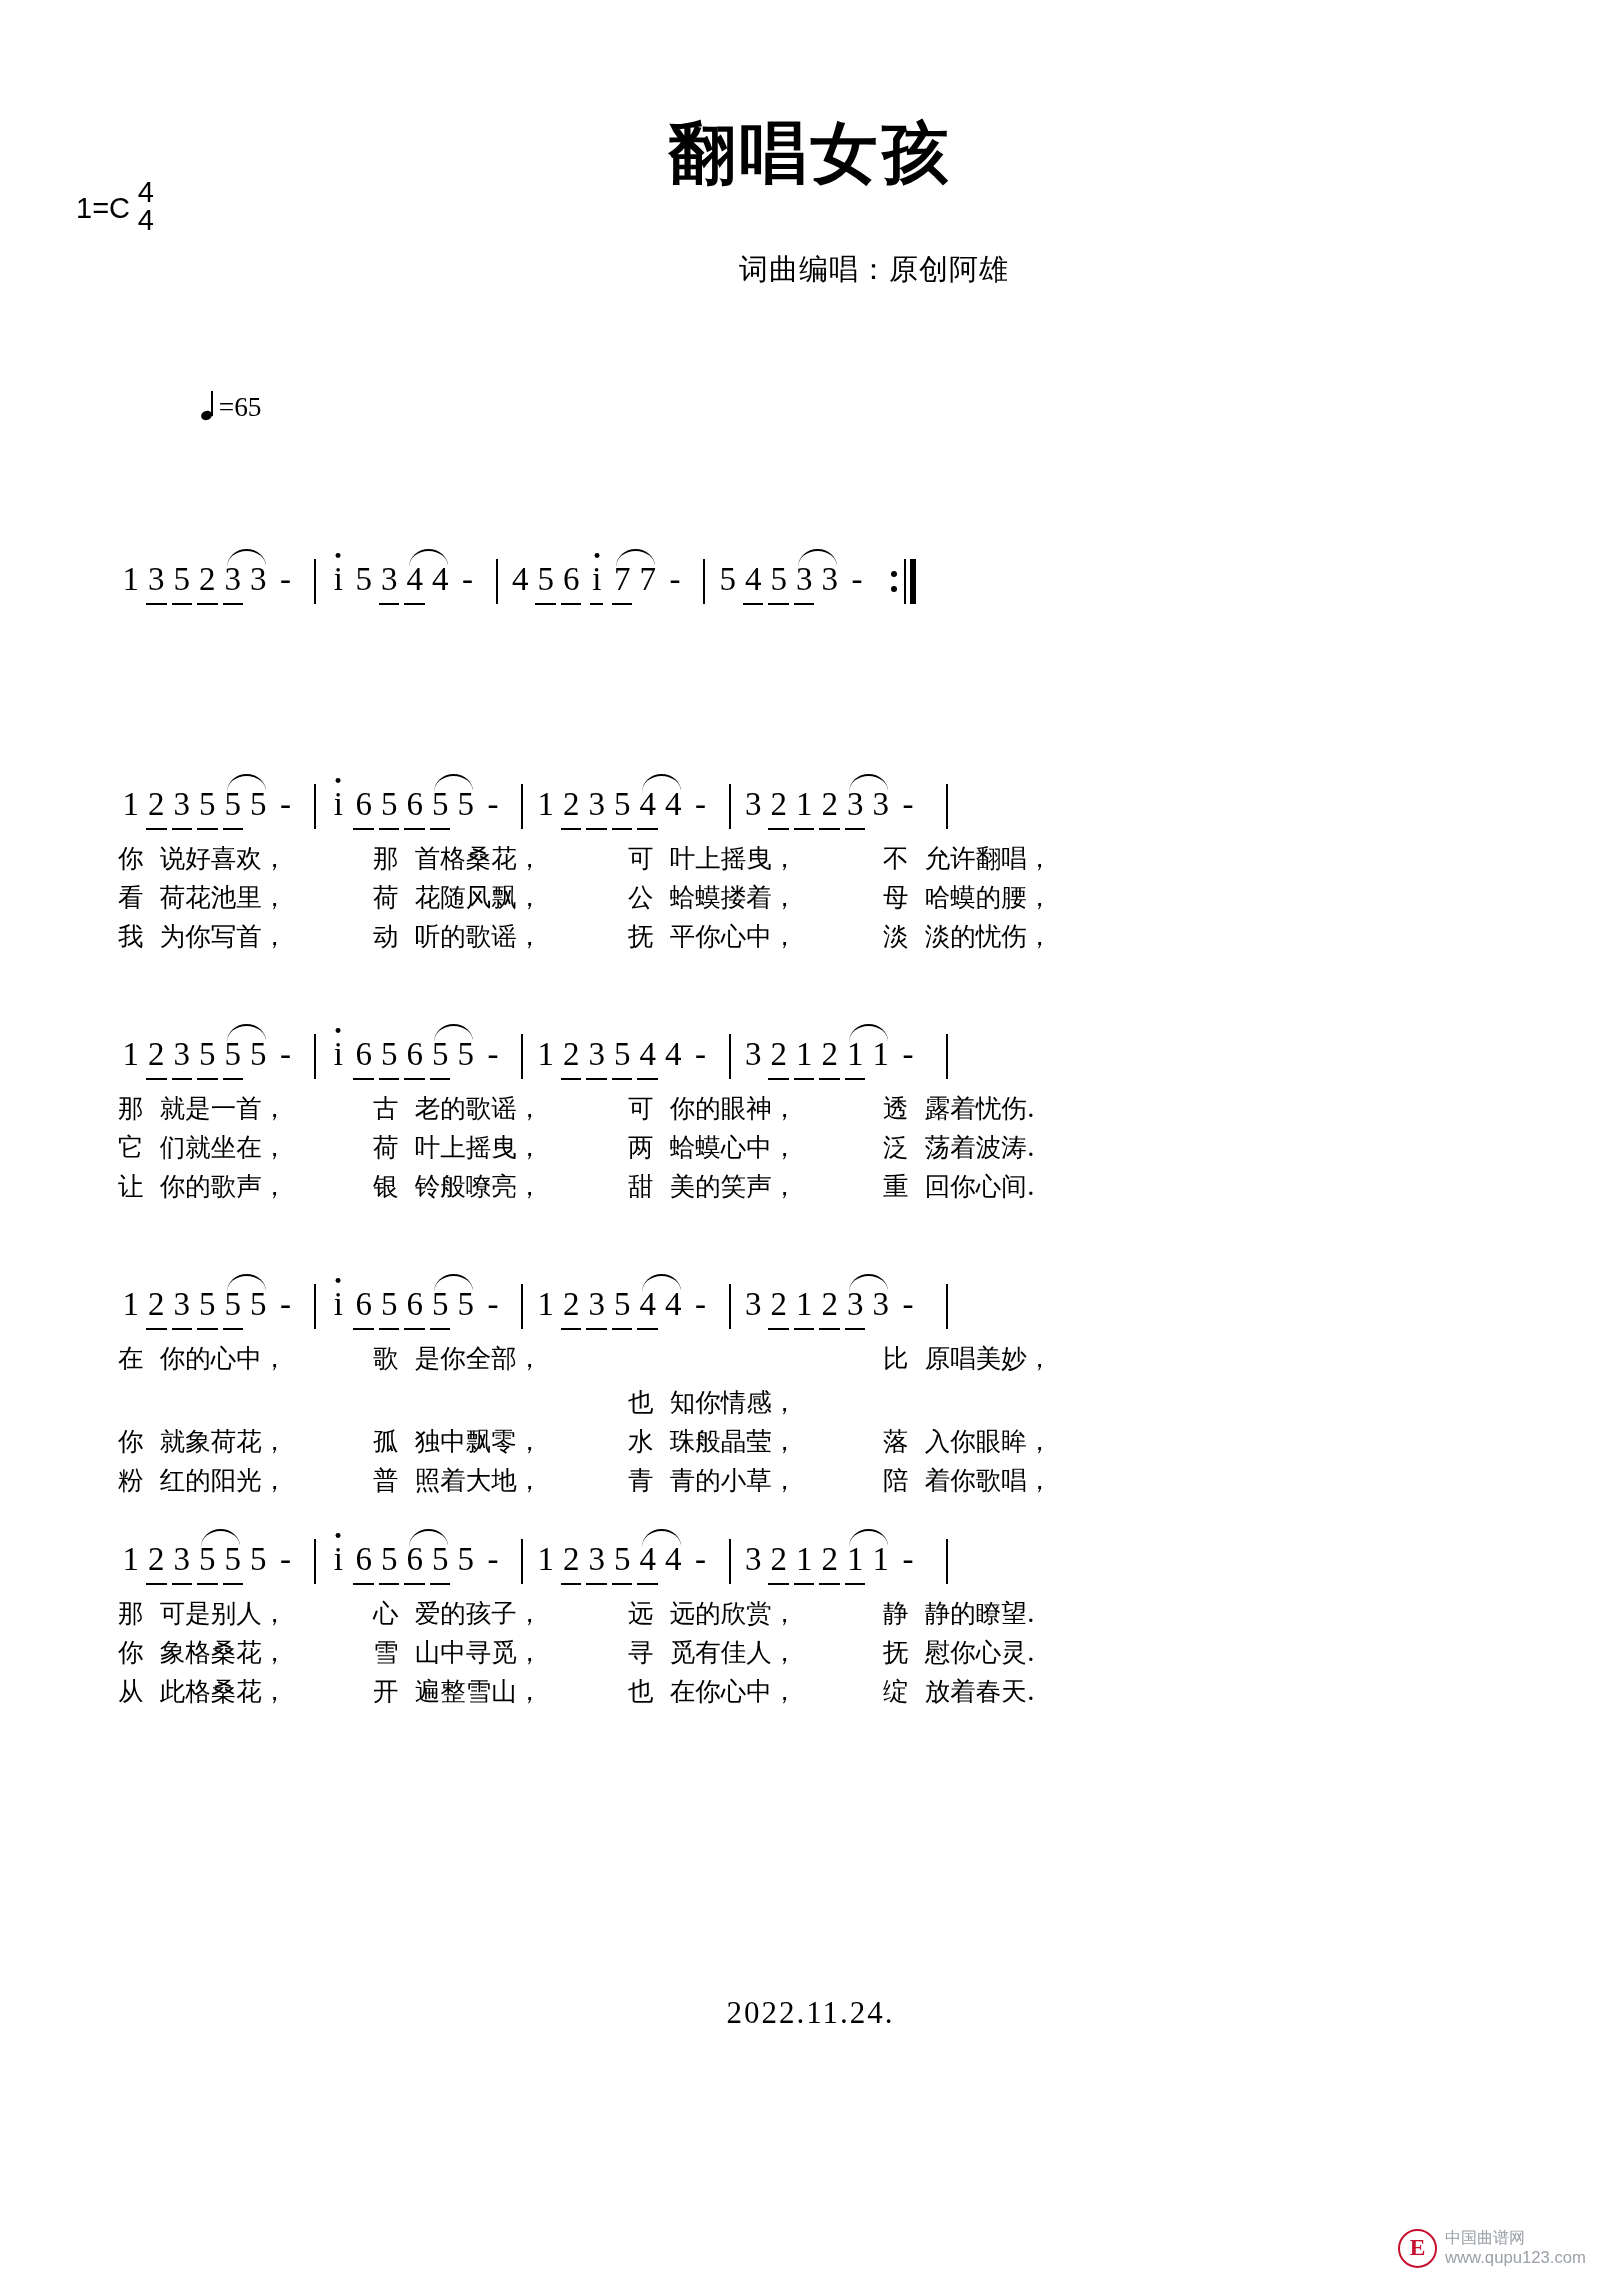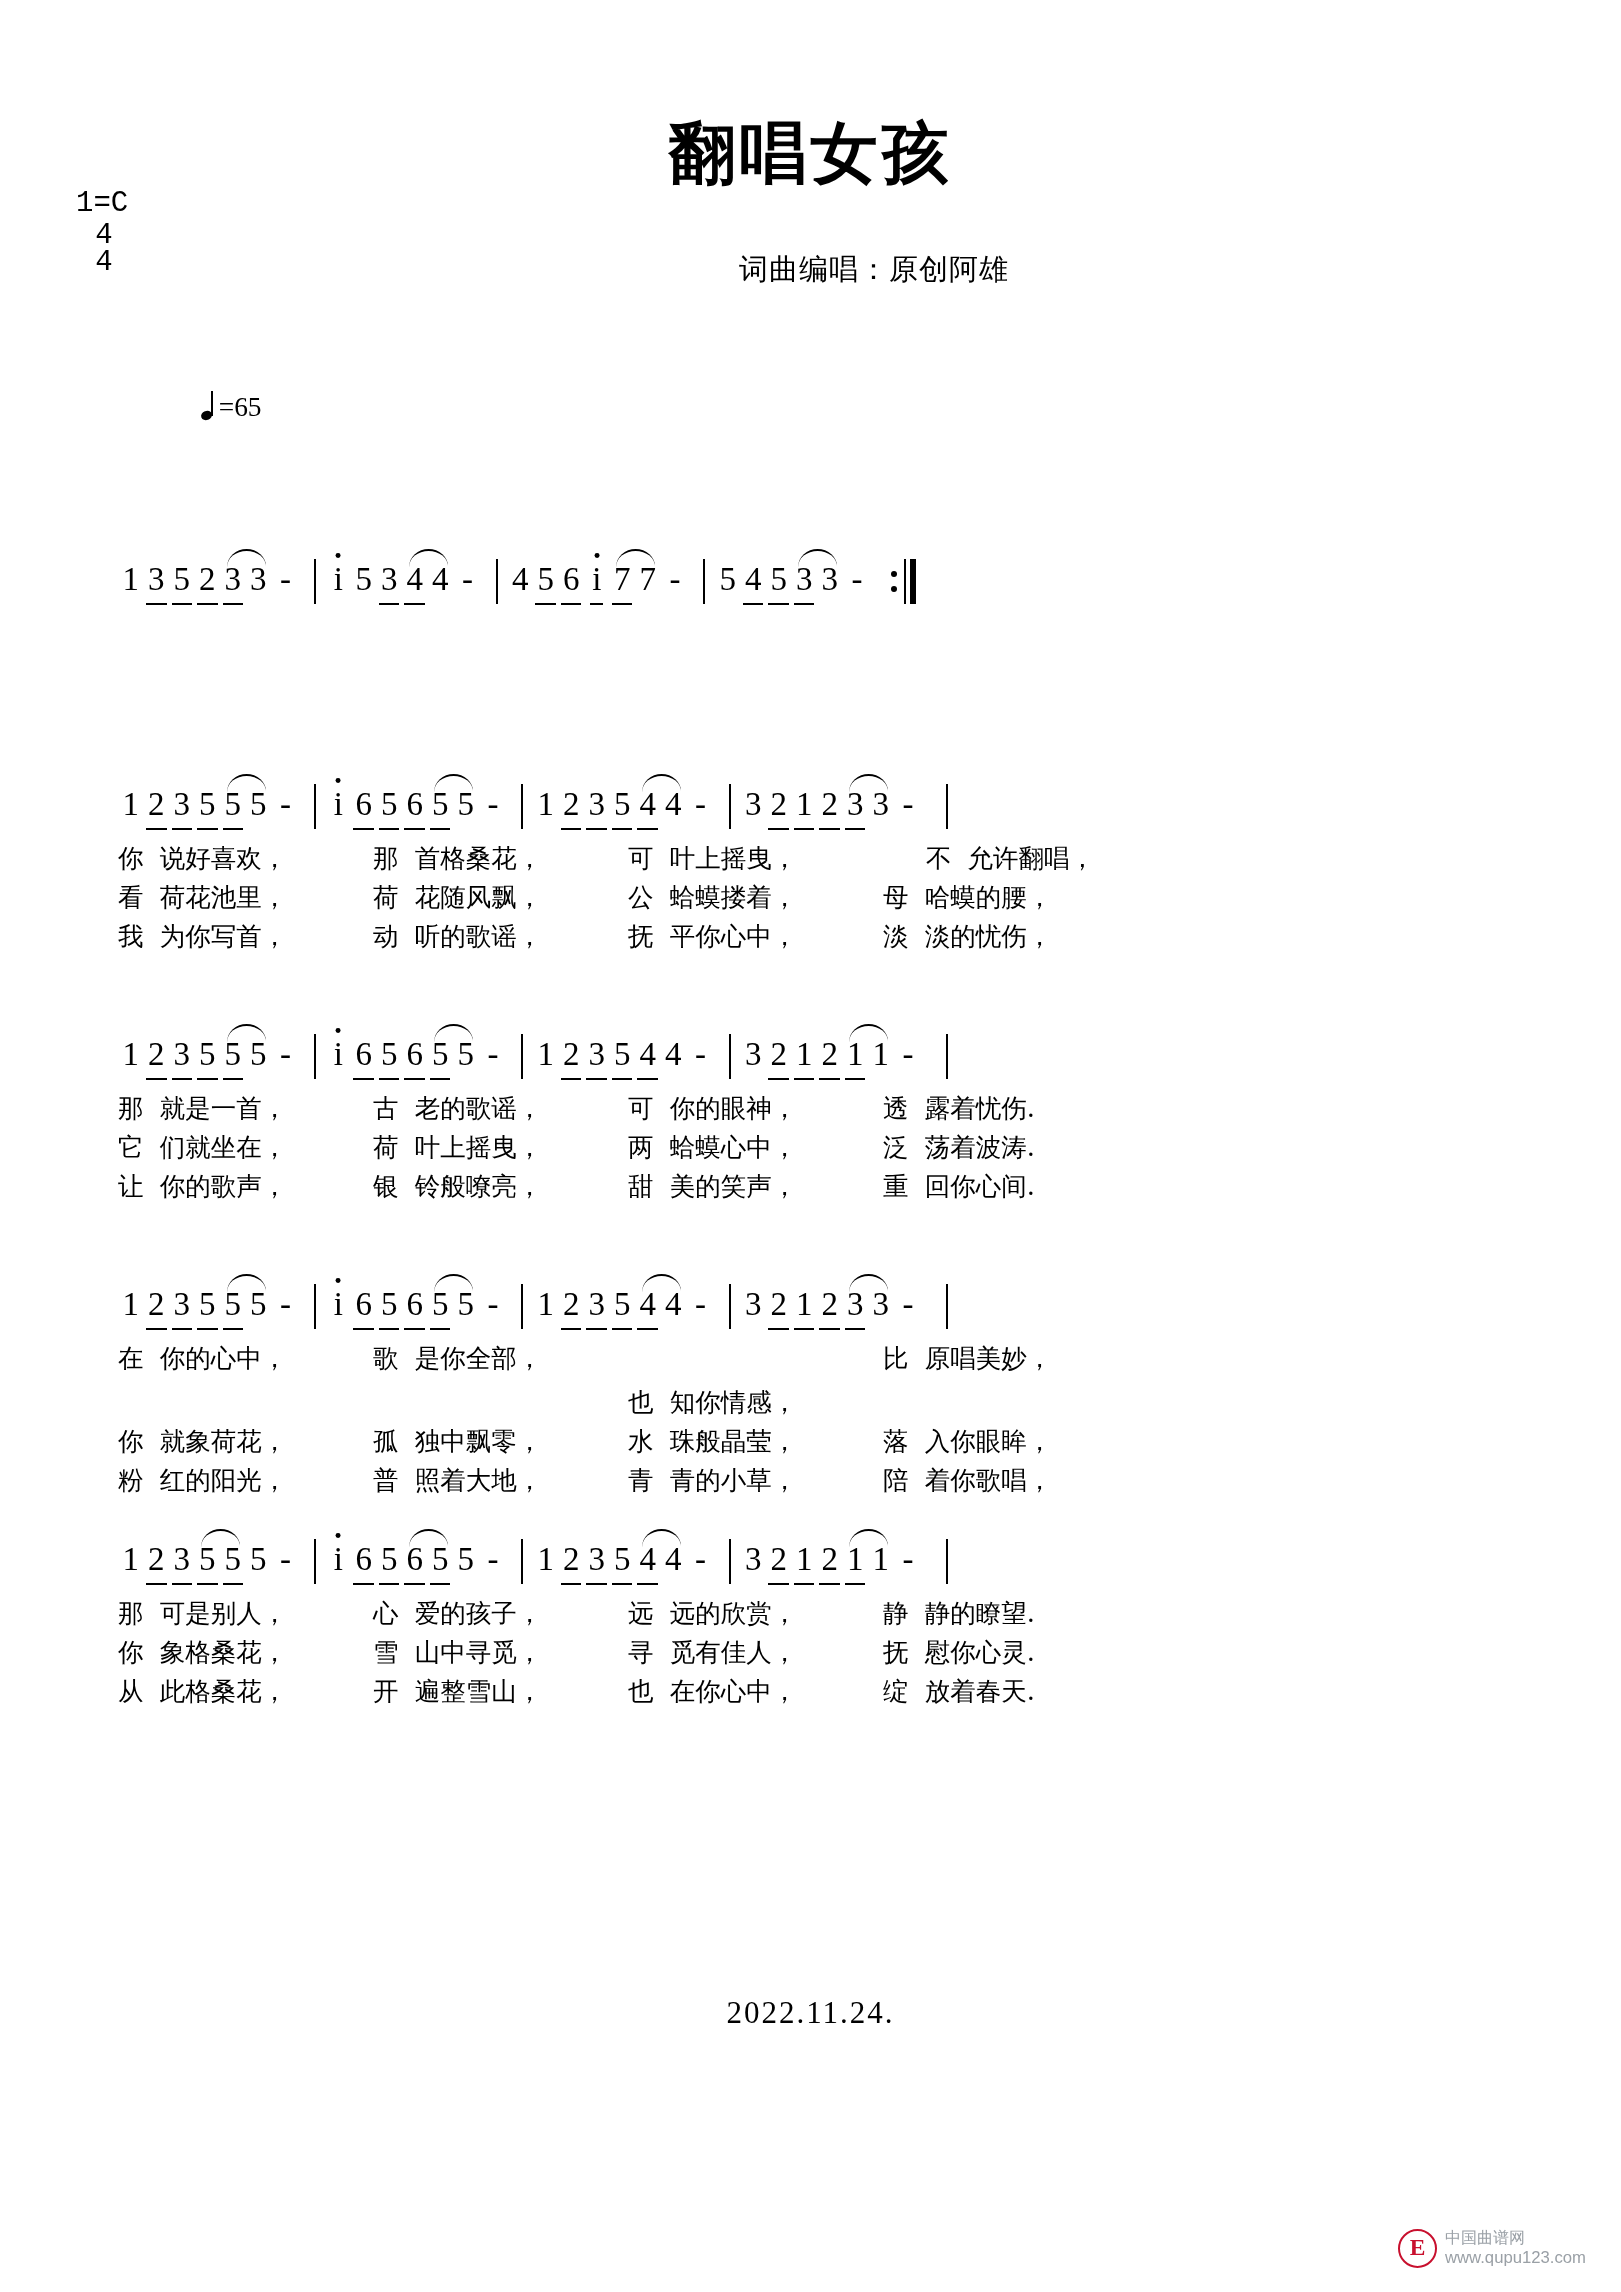--- a/index.html
+++ b/index.html
@@ -19,27 +19,26 @@
     position: absolute;
     left: 0; top: 0;
     width: 1621px;
     height: 2293px;
   }
 
   
   .key-sig {
     position: absolute;
     left: 76px;
-    top: 187px;
+    top: 181px;
     font-size: 29px;
-    font-family: Liberation Mono, monospace;
+    font-family: Liberation Sans, sans-serif;
     display: flex;
     align-items: center;
     gap: 3.9px;
-    flex-direction: column;
   }
   .key-sig .frac {
     display: inline-flex;
     flex-direction: column;
     align-items: center;
     line-height: 0.95;
     font-size: 29px;
     margin-left: 3.9px;
     position: relative;
     top: -2px;
@@ -359,21 +358,21 @@
             <div class="note-cell under" style="min-width: 25.5px;"><span class="glyph">2</span></div>
             <div class="note-cell under" style="min-width: 25.5px;"><span class="glyph">1</span></div>
             <div class="note-cell under" style="min-width: 25.5px;"><span class="glyph">2</span></div>
             <div class="note-cell under" style="min-width: 25.5px;"><span class="glyph">3</span><span class="slur"></span></div>
             <div class="note-cell" style="min-width: 25.5px;"><span class="glyph">3</span></div>
             <div class="note-cell" style="min-width: 29px;"><span class="glyph">-</span></div>
           </div>
           <div class="barline" style="margin: 0px 0px 3.9px 9.8px;"></div>
         </div>
         <div class="lyrics">
-          <div class="lyric-line"><span class="lyric-seg" style="width: 255px;">你  说好喜欢，</span><span class="lyric-seg" style="width: 255px;">那  首格桑花，</span><span class="lyric-seg" style="width: 255px;">可  叶上摇曳，</span><span class="lyric-seg" style="width: 255px; text-align: center;">不  允许翻唱，</span></div>
+          <div class="lyric-line"><span class="lyric-seg" style="width: 255px;">你  说好喜欢，</span><span class="lyric-seg" style="width: 255px;">那  首格桑花，</span><span class="lyric-seg" style="width: 255px;">可  叶上摇曳，</span><span class="lyric-seg" style="width: 255px;">不  允许翻唱，</span></div>
           <div class="lyric-line"><span class="lyric-seg" style="width: 255px;">看  荷花池里，</span><span class="lyric-seg" style="width: 255px;">荷  花随风飘，</span><span class="lyric-seg" style="width: 255px;">公  蛤蟆搂着，</span><span class="lyric-seg" style="width: 255px;">母  哈蟆的腰，</span></div>
           <div class="lyric-line"><span class="lyric-seg" style="width: 255px;">我  为你写首，</span><span class="lyric-seg" style="width: 255px;">动  听的歌谣，</span><span class="lyric-seg" style="width: 255px;">抚  平你心中，</span><span class="lyric-seg" style="width: 255px;">淡  淡的忧伤，</span></div>
         </div>
       </div>
       <div class="system" style="top: 1024px;">
         <div class="measures">
           <div class="measure">
             <div class="note-cell" style="min-width: 25.5px;"><span class="glyph">1</span></div>
             <div class="note-cell under" style="min-width: 25.5px;"><span class="glyph">2</span></div>
             <div class="note-cell under" style="min-width: 25.5px;"><span class="glyph">3</span></div>

